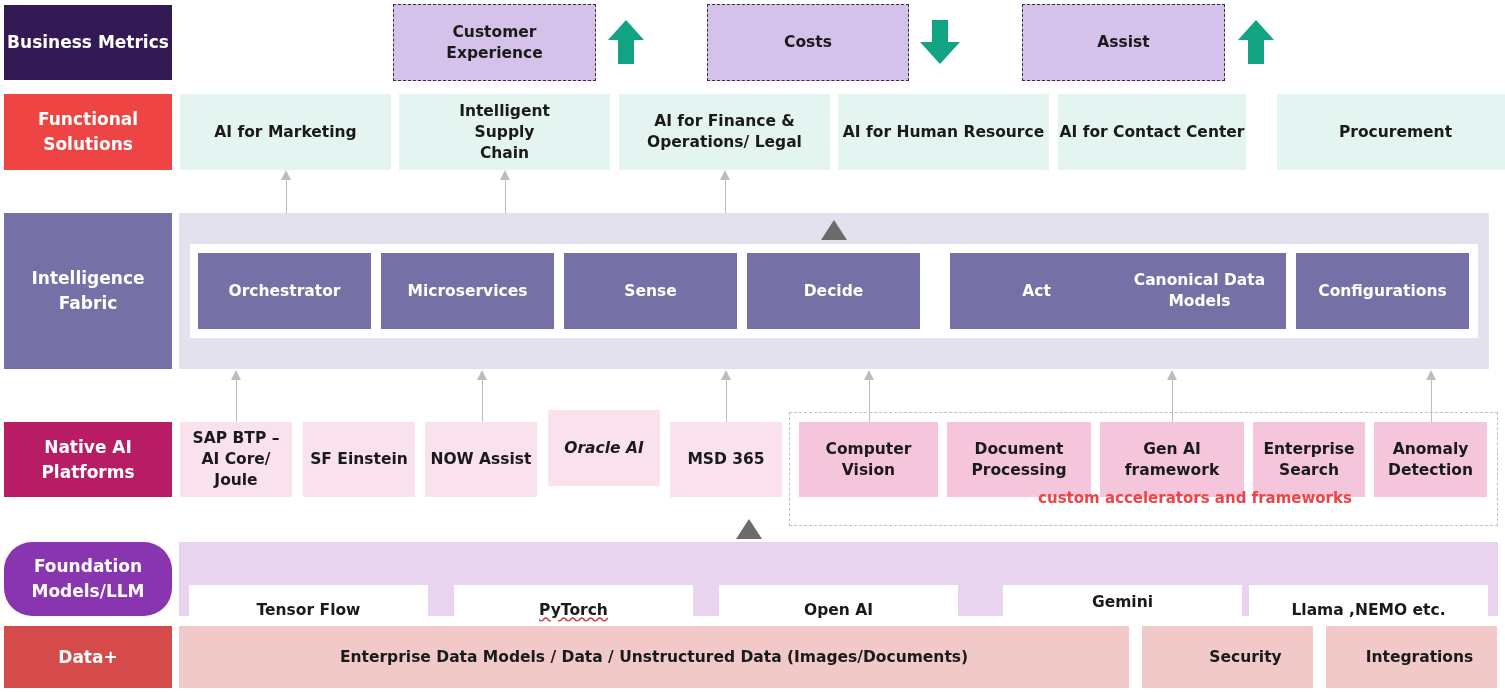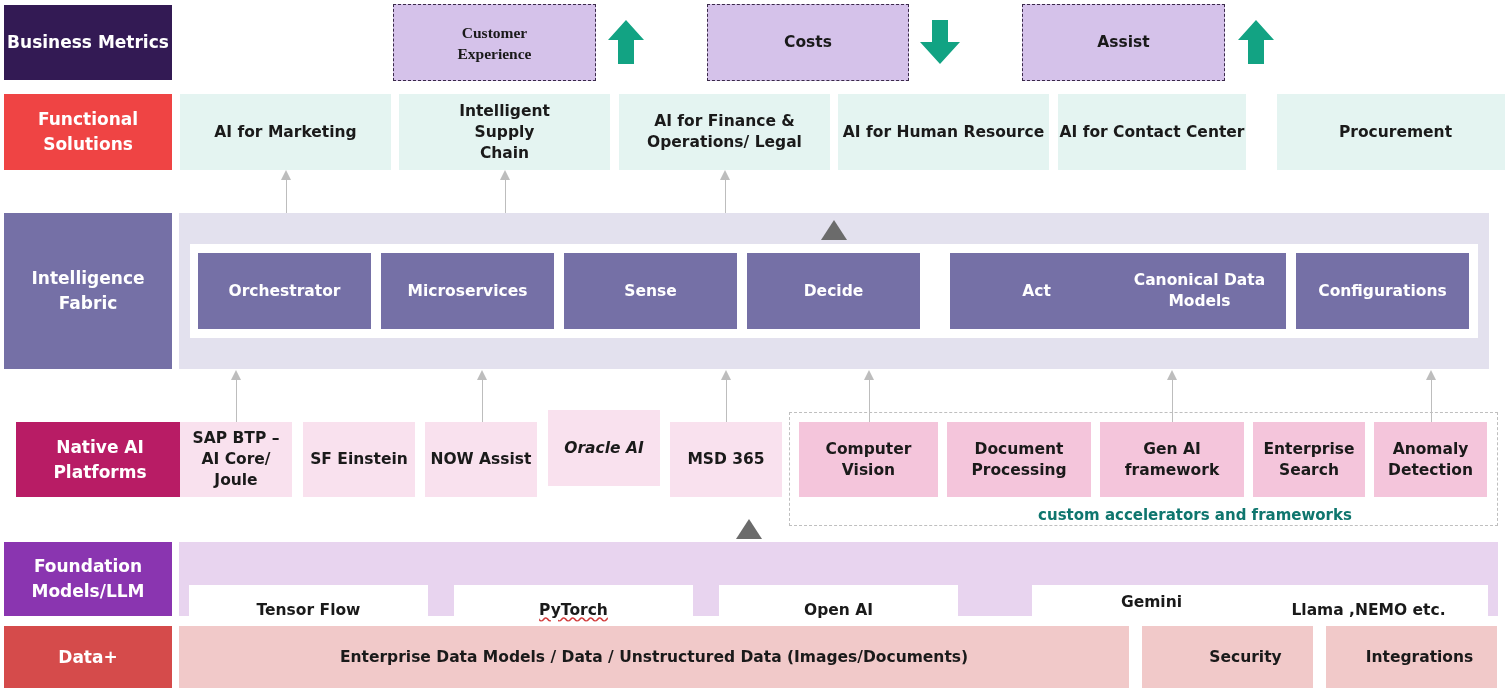--- a/index.html
+++ b/index.html
@@ -26,21 +26,21 @@
   .tri { position: absolute; width: 0; height: 0;
          border-left: 13px solid transparent; border-right: 13px solid transparent;
          border-bottom: 20px solid #6b6b6b; }
   .pytorch { text-decoration: underline; text-decoration-color: #d23c3c; text-decoration-style: wavy; }
 </style>
 </head>
 <body>
 
 <div class="abs cell label" style="left:4px;top:5px;width:168px;height:75px;background:#331a54;">Business Metrics</div>
 
-<div class="abs cell metric" style="left:393px;top:4px;width:203px;height:77px;padding:0 40px;font-family:Liberation Serif, serif;">Customer Experience</div>
+<div class="abs cell metric" style="left:393px;top:4px;width:203px;height:77px;padding:0 40px;">Customer Experience</div>
 <svg class="abs" style="left:606px;top:18px;" width="40" height="48" viewBox="0 0 40 48">
   <polygon points="20,2 38,22 28,22 28,46 12,46 12,22 2,22" fill="#12a383"></polygon>
 </svg>
 
 <div class="abs cell metric" style="left:707px;top:4px;width:202px;height:77px;">Costs</div>
 <svg class="abs" style="left:918px;top:18px;" width="44" height="48" viewBox="0 0 44 48">
   <polygon points="14,2 30,2 30,24 42,24 22,46 2,24 14,24" fill="#12a383"></polygon>
 </svg>
 
 <div class="abs cell metric" style="left:1022px;top:4px;width:203px;height:77px;">Assist</div>
@@ -88,49 +88,49 @@
   <div class="conn-head" style="left:721px;top:370px;"></div>
     <div class="connector" style="left:726px;top:378px;height:44px;"></div>
   <div class="conn-head" style="left:864px;top:370px;"></div>
     <div class="connector" style="left:869px;top:378px;height:44px;"></div>
   <div class="conn-head" style="left:1167px;top:370px;"></div>
     <div class="connector" style="left:1172px;top:378px;height:44px;"></div>
   <div class="conn-head" style="left:1426px;top:370px;"></div>
     <div class="connector" style="left:1431px;top:378px;height:44px;"></div>
 </div>
 
-<div class="abs cell label" style="left:16px;top:422px;width:168px;height:75px;background:#b81c65;padding:0 30px;">Native AI Platforms</div>
+<div class="abs cell label" style="left:4px;top:422px;width:168px;height:75px;background:#b81c65;padding:0 30px;">Native AI Platforms</div>
 
 <div class="abs cell native" style="left:180px;top:422px;width:112px;height:75px;padding:0 8px;">SAP BTP – AI Core/ Joule</div>
 <div class="abs cell native" style="left:303px;top:422px;width:112px;height:75px;">SF Einstein</div>
 <div class="abs cell native" style="left:425px;top:422px;width:112px;height:75px;">NOW Assist</div>
 <div class="abs cell native" style="left:548px;top:410px;width:112px;height:76px;font-style:italic;">Oracle AI</div>
 <div class="abs cell native" style="left:670px;top:422px;width:112px;height:75px;">MSD 365</div>
 
 <div class="abs" style="left:789px;top:412px;width:709px;height:114px;border:1px dashed #bfbfbf;"></div>
 
 <div class="abs cell custom" style="left:799px;top:422px;width:139px;height:75px;padding:0 18px;">Computer Vision</div>
 <div class="abs cell custom" style="left:947px;top:422px;width:144px;height:75px;padding:0 12px;">Document Processing</div>
 <div class="abs cell custom" style="left:1100px;top:422px;width:144px;height:75px;padding:0 22px;">Gen AI framework</div>
 <div class="abs cell custom" style="left:1253px;top:422px;width:112px;height:75px;">Enterprise Search</div>
 <div class="abs cell custom" style="left:1374px;top:422px;width:113px;height:75px;">Anomaly Detection</div>
 
-<div class="abs cell" style="left:1000px;top:505px;width:390px;height:20px;color:#0f766e;font-size:15px;">custom accelerators and frameworks</div>
+<div class="abs cell" style="left:1000px;top:488px;width:390px;height:20px;color:#ef4444;font-size:15px;">custom accelerators and frameworks</div>
 
 <div class="tri" style="left:736px;top:519px;"></div>
 
-<div class="abs cell label" style="left:4px;top:542px;width:168px;height:74px;background:#8a35b0;padding:0 20px;">Foundation Models/LLM</div>
+<div class="abs cell label" style="left:4px;top:542px;width:168px;height:74px;background:#8a35b0;padding:0 20px;border-radius:28px;">Foundation Models/LLM</div>
 
 <div class="abs found-bg" style="left:179px;top:542px;width:1319px;height:74px;"></div>
 
 <div class="abs cell found" style="left:189px;top:553px;width:239px;height:51px;">Tensor Flow</div>
 <div class="abs cell found" style="left:454px;top:553px;width:239px;height:51px;">
     <span class="pytorch">PyTorch</span>
   </div>
 <div class="abs cell found" style="left:719px;top:553px;width:239px;height:51px;">Open AI</div>
-<div class="abs cell found" style="left:1032px;top:553px;width:239px;height:35px;">Gemini</div>
+<div class="abs cell found" style="left:1003px;top:553px;width:239px;height:35px;">Gemini</div>
 <div class="abs cell found" style="left:1249px;top:553px;width:239px;height:51px;">Llama ,NEMO etc.</div>
 
 <div class="abs cell label" style="left:4px;top:626px;width:168px;height:62px;background:#d54b4b;">Data+</div>
 
 <div class="abs cell data" style="left:179px;top:626px;width:950px;height:62px;">Enterprise Data Models / Data / Unstructured Data (Images/Documents)</div>
 <div class="abs cell data" style="left:1142px;top:626px;width:171px;height:62px;padding-left:36px;">Security</div>
 <div class="abs cell data" style="left:1326px;top:626px;width:171px;height:62px;padding-left:16px;">Integrations</div>
 
 </body></html>

